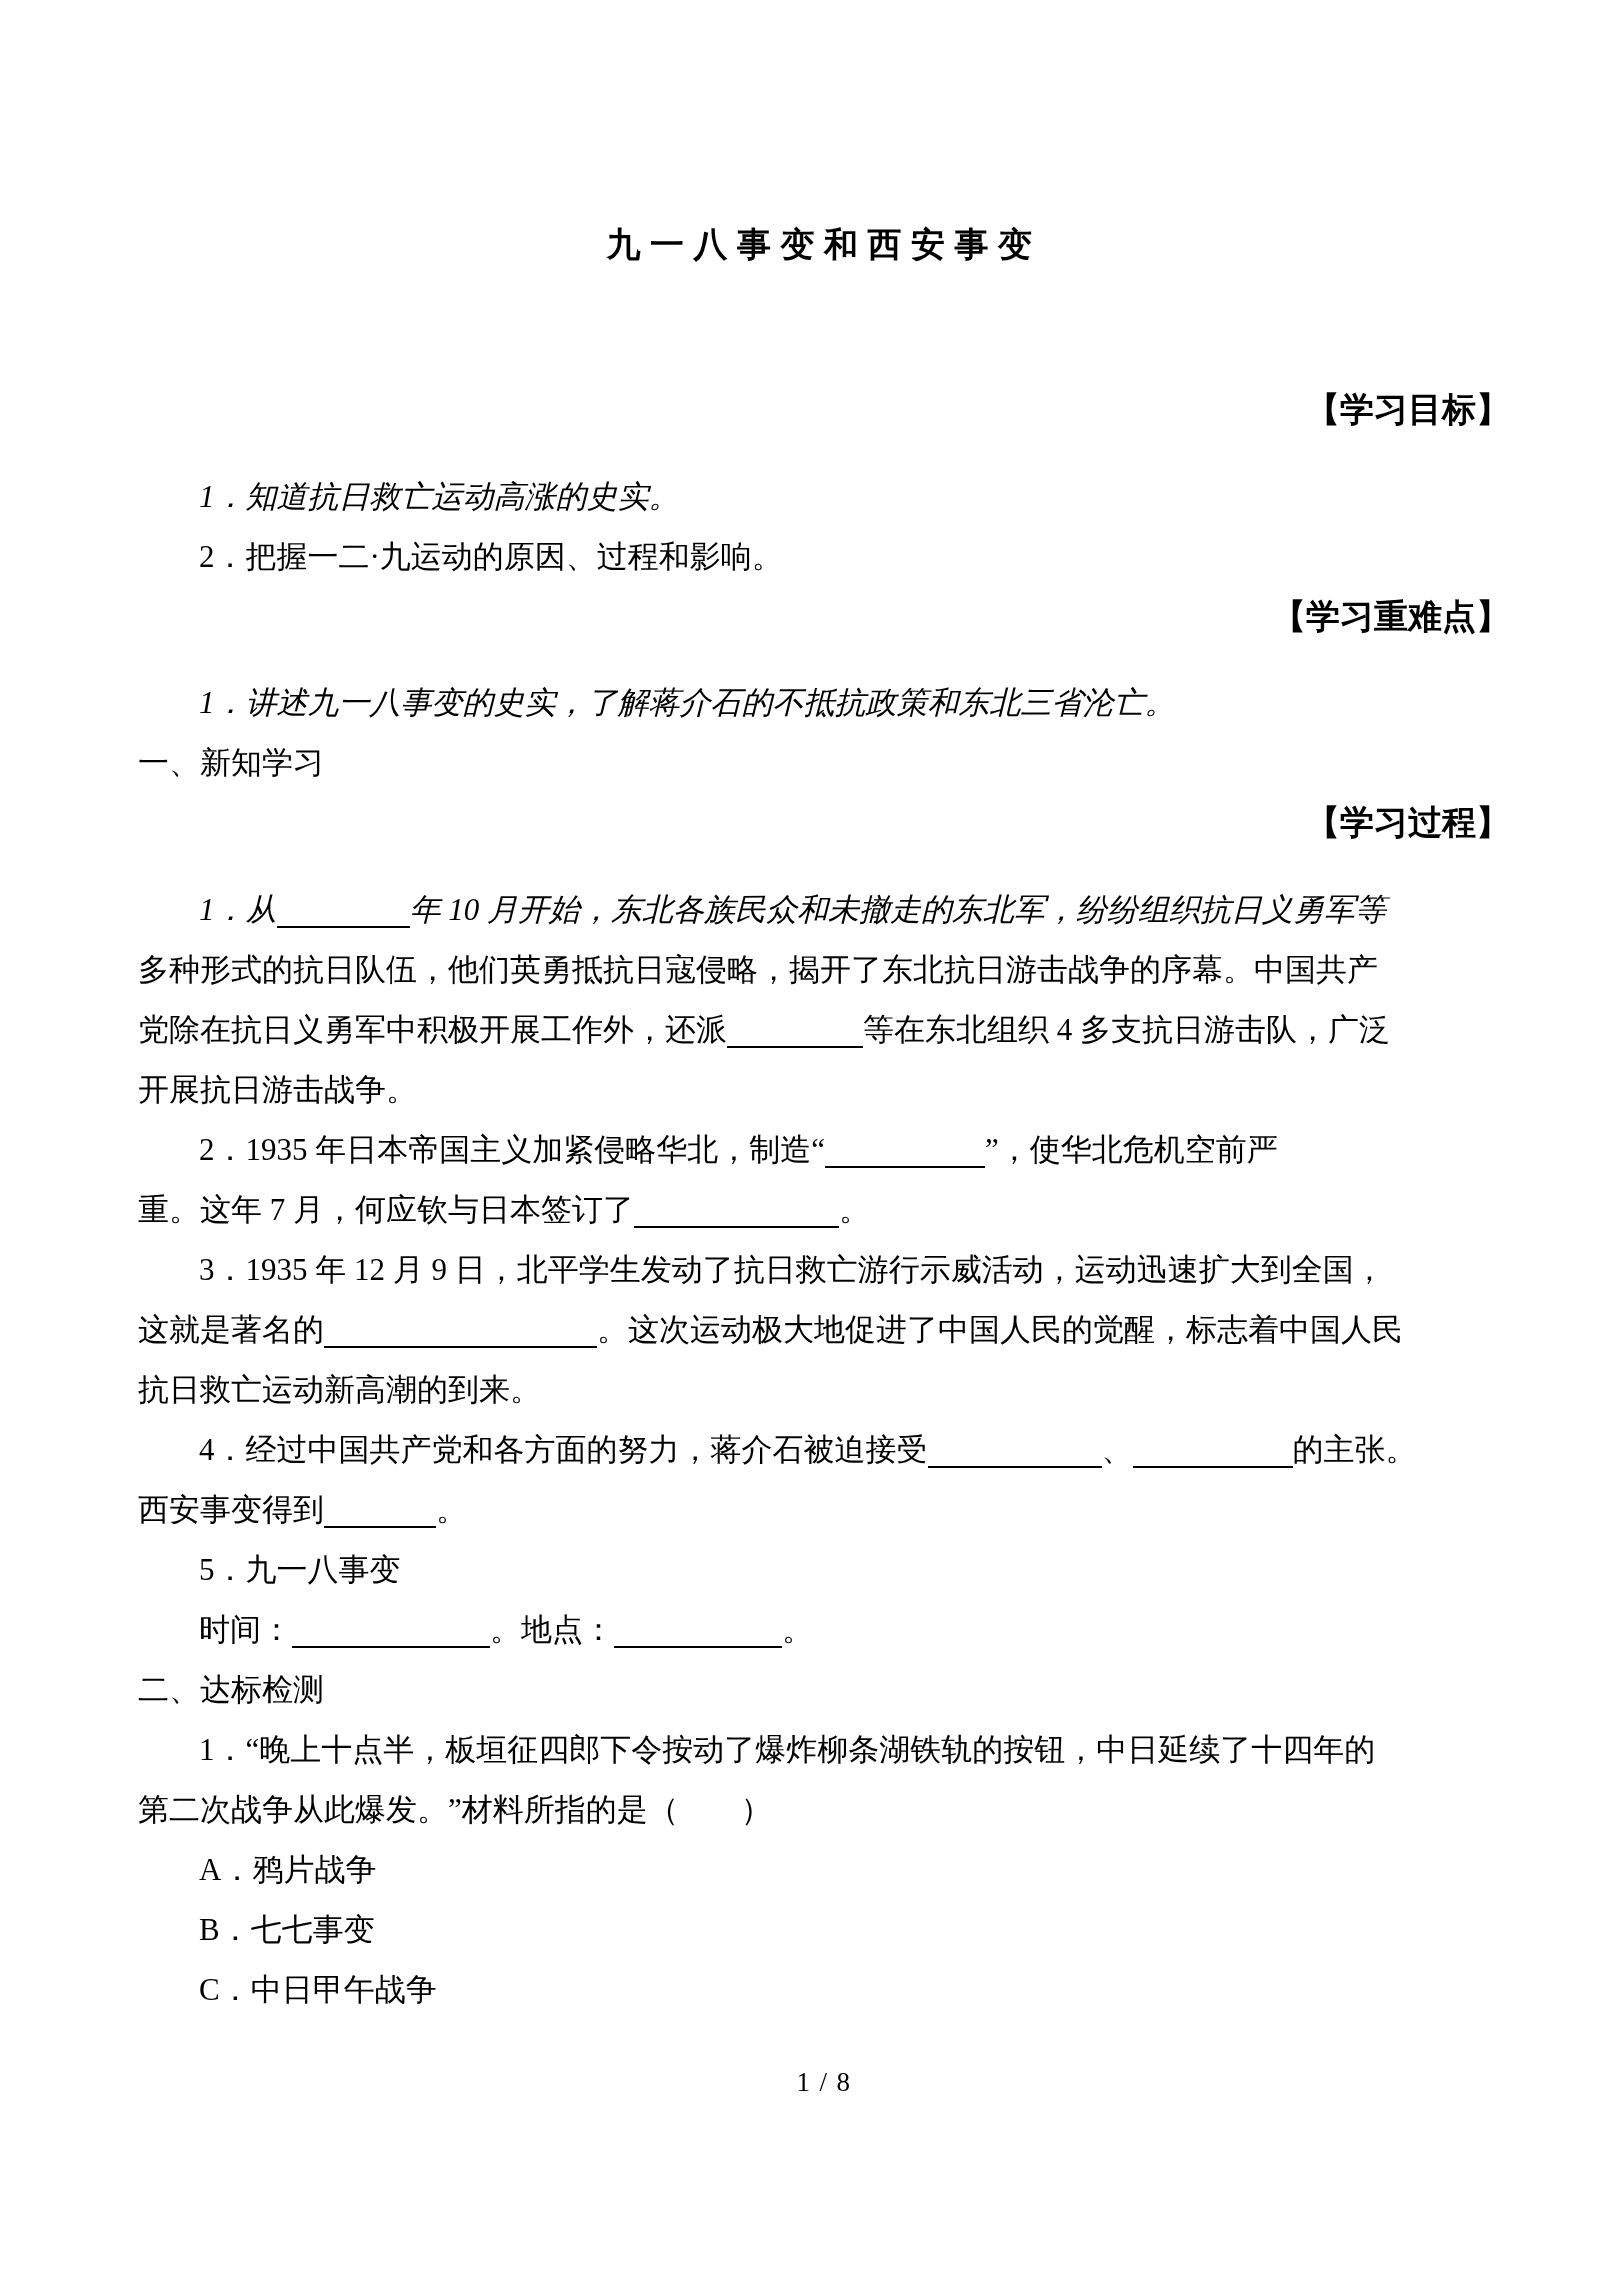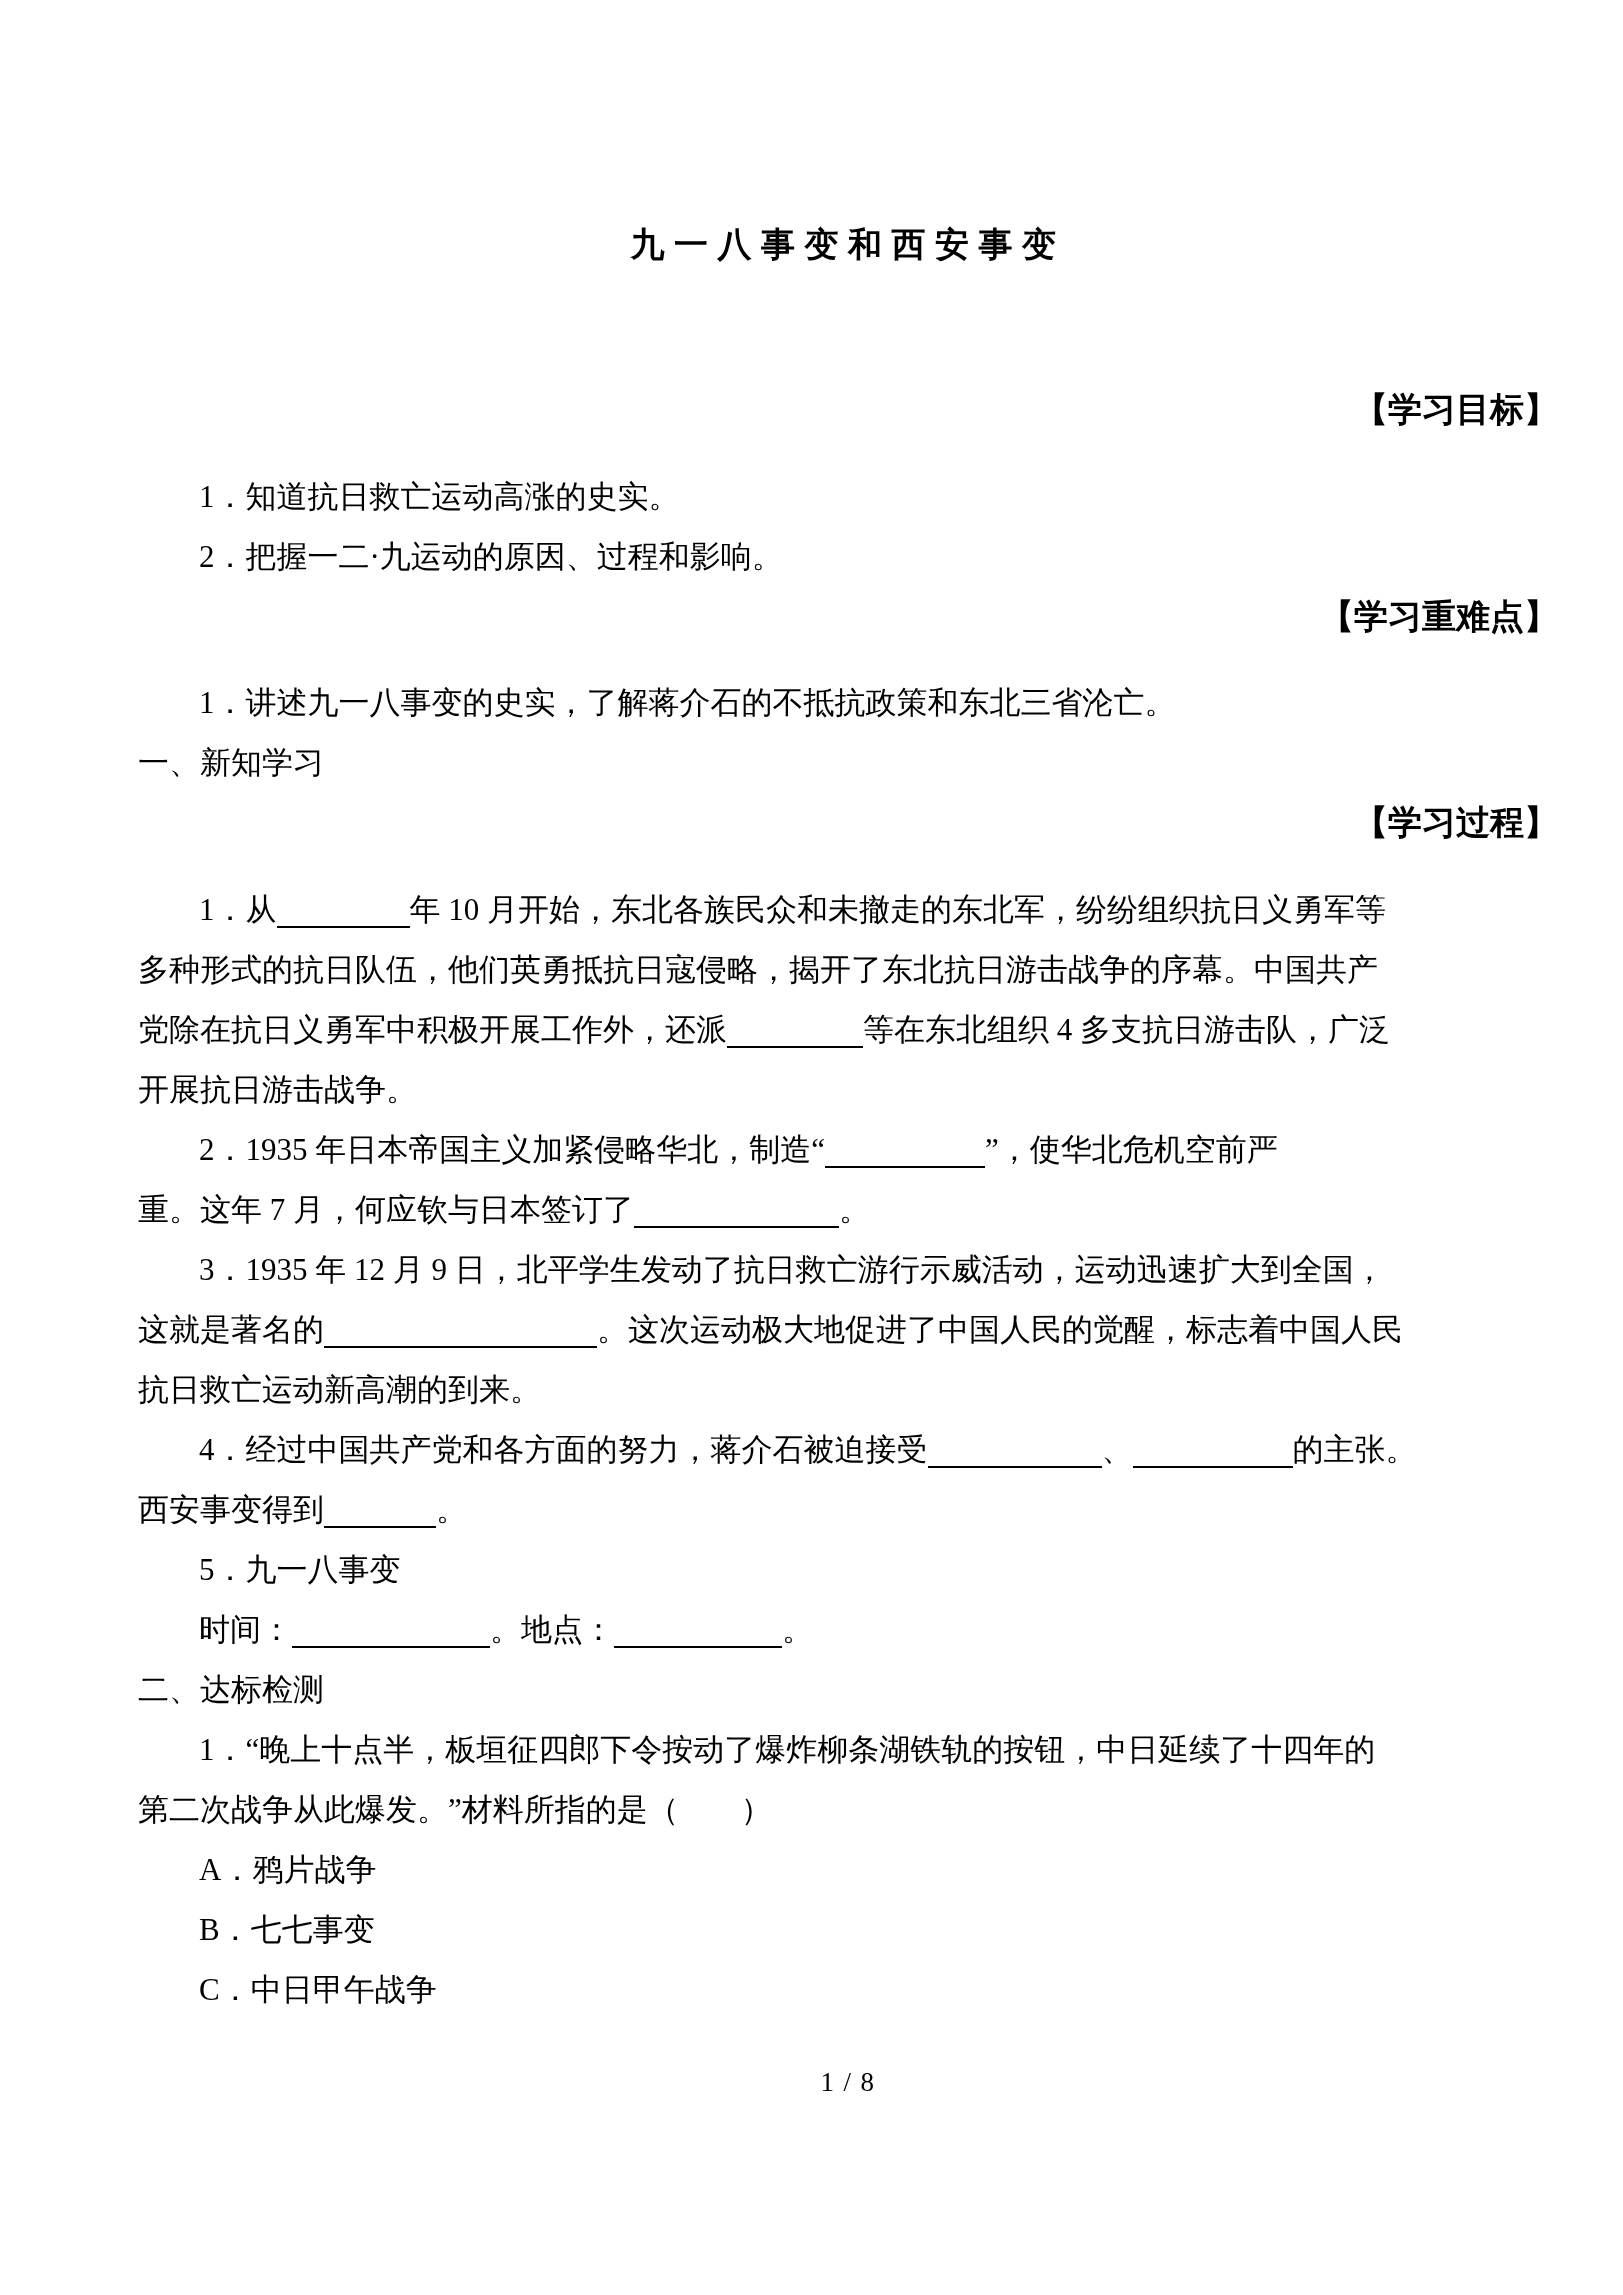--- a/index.html
+++ b/index.html
@@ -3,36 +3,36 @@
 <meta charset="utf-8">
 <style>
   html, body { margin: 0; padding: 0; }
   body {
     width: 1623px; height: 2295px;
     background: #ffffff;
     overflow: hidden;
     color: #000;
     font-family: "Liberation Serif", "DejaVu Serif", serif;
   }
-  .content { padding: 215px 65px 0 138px; }
+  .content { padding: 215px 113px 0 138px; }
   .line {
     height: 60px; line-height: 60px;
     font-size: 31px;
     white-space: nowrap;
   }
   .line.indent { padding-left: 61px; }
   .b-title {
     text-align: center;
     font-weight: bold;
     font-size: 34px;
     letter-spacing: 9.5px;
   }
   .b-heading { font-weight: bold; font-size: 34px; text-align: right; }
   .b-title + .b-heading { margin-top: 105px; }
-  .b-heading + .b-body { margin-top: 26.6px; }
+  .b-heading + .b-body { margin-top: 26.6px; font-style: italic; }
   .b-heading + .b-section { margin-top: 22px; }
   .b-footer {
     margin-top: 42px;
     height: 41px; line-height: 41px;
     text-align: center;
     font-size: 27px;
     letter-spacing: 1.4px;
   }
   .blank {
     display: inline-block;

